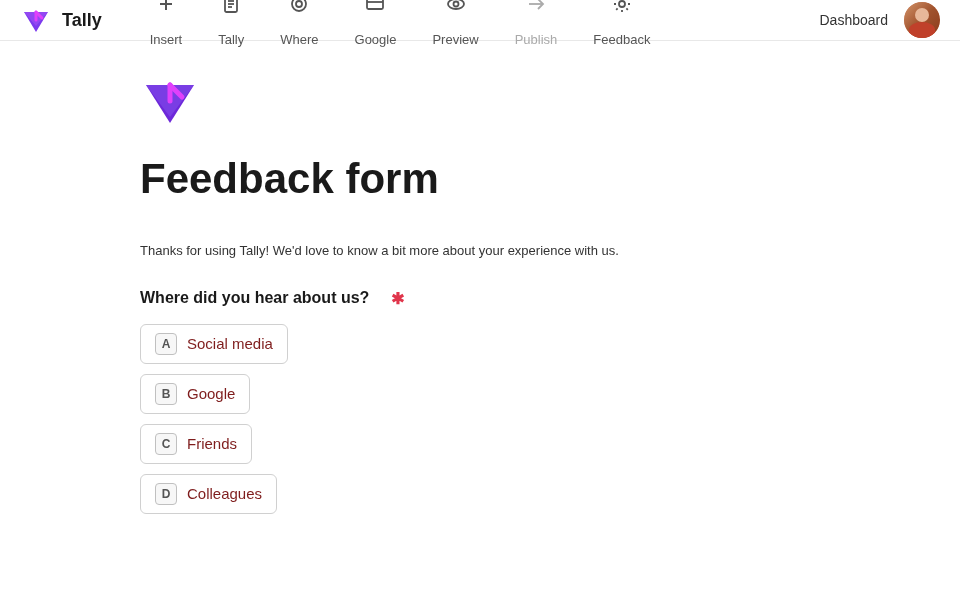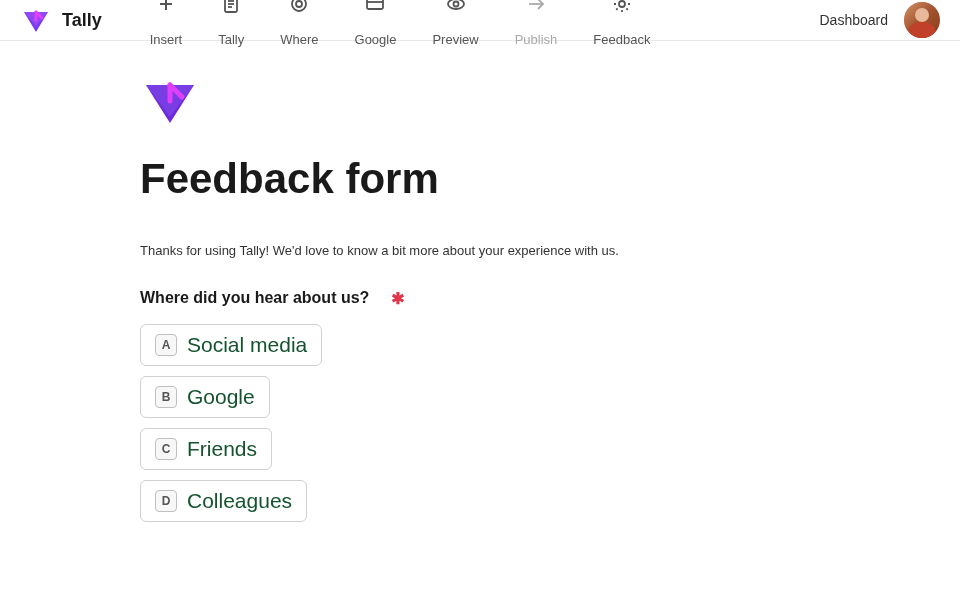--- a/index.html
+++ b/index.html
@@ -165,22 +165,22 @@
       width: 22px;
       height: 22px;
       border: 1.5px solid #c0c0c0;
       border-radius: 4px;
       font-size: 12px;
       font-weight: 600;
       color: #555;
       background: #f7f7f7;
     }
     .option-text {
-      font-size: 21px;
-      color: #14532d;
+      font-size: 15px;
+      color: #7f1d1d;
     }
   </style>
 </head>
 <body>
 
 <nav class="navbar">
   <div class="nav-logo-area">
     <svg class="nav-logo-icon" viewBox="0 0 32 32" fill="none">
       <polygon points="4,8 16,28 28,8" fill="#7c3aed"></polygon>
       <polygon points="4,8 16,22 28,8" fill="#a855f7" opacity="0.5"></polygon>

